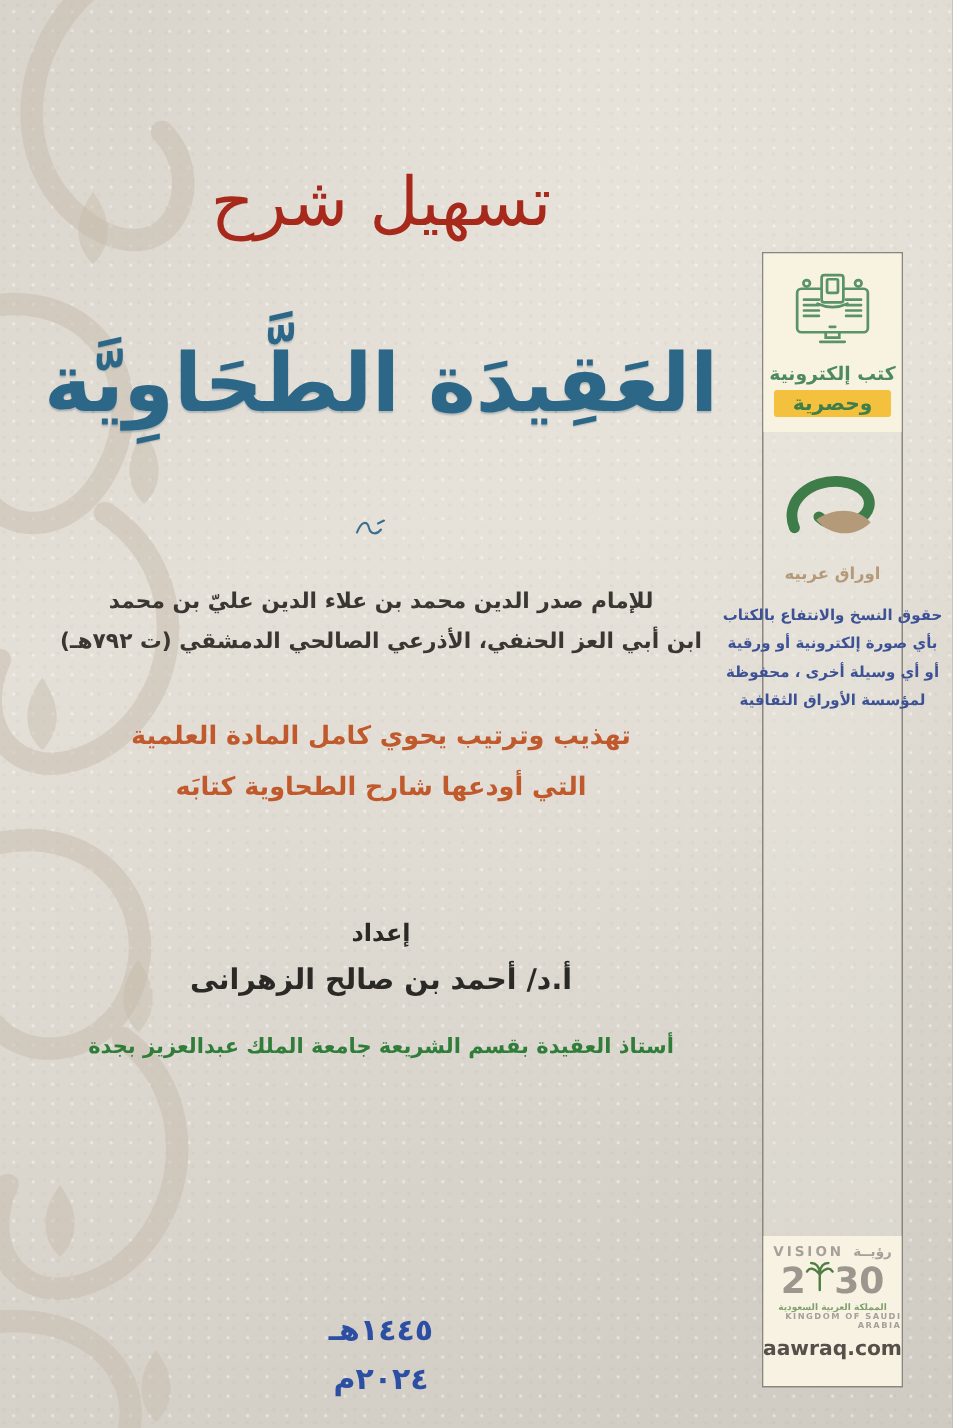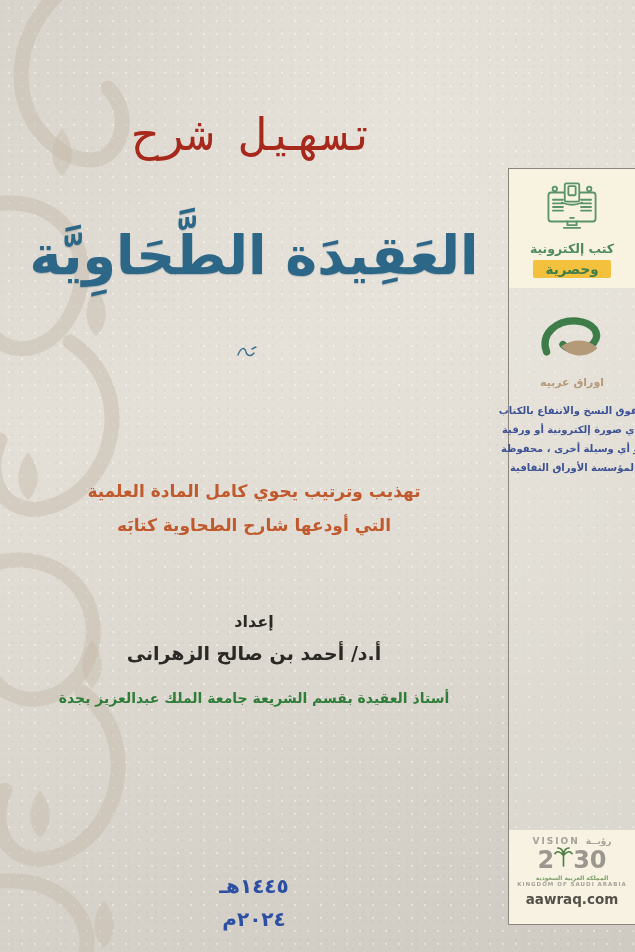--- a/index.html
+++ b/index.html
@@ -11,33 +11,33 @@
       radial-gradient(circle at 30% 40%, rgba(120,110,95,.05) 1px, transparent 1.5px),
       radial-gradient(circle at 70% 60%, rgba(255,255,255,.45) .8px, transparent 1.3px),
       radial-gradient(ellipse at 65% 15%, #e7e3db 0%, rgba(231,227,219,0) 55%),
       linear-gradient(160deg,#d8d4cc 0%,#e4e0d8 38%,#dad6ce 68%,#cfcbc3 100%);
     background-size:9px 9px,13px 13px,100% 100%,100% 100%;
     direction:rtl;
   }
   .ornament{position:absolute;left:0;top:0;pointer-events:none;}
   .abs{position:absolute;left:0;width:508px;text-align:center;}
 
-  .series-title{top:108px;font-size:45px;font-weight:500;color:#a7291b;white-space:nowrap;font-family:Liberation Mono, monospace;}
+  .series-title{top:108px;font-size:45px;font-weight:500;color:#a7291b;white-space:nowrap;}
   .main-title{top:224px;font-size:54px;font-weight:700;color:#2d6788;white-space:nowrap;
               text-shadow:0 1px 1px rgba(40,70,90,.25);letter-spacing:-1px;}
   .sig-mark{position:absolute;top:344px;left:236px;}
   .author{top:388px;font-size:14.5px;font-weight:700;color:#3a3632;line-height:1.85;}
   .subtitle{top:474px;font-size:17px;font-weight:700;color:#c05a2d;line-height:2.0;}
   .prepared-label{top:612px;font-size:16px;font-weight:600;color:#2b2926;}
   .preparer-name{top:642px;font-size:19px;font-weight:700;color:#2b2926;white-space:nowrap;}
   .preparer-title{top:690px;font-size:14px;font-weight:700;color:#2f7d39;white-space:nowrap;}
   .dates{top:870px;font-size:20px;font-weight:600;color:#2c4ea3;line-height:1.65;}
 
   .sidebar{
-    position:absolute;left:508px;top:168px;width:128px;height:757px;
+    position:absolute;left:508px;top:168px;width:94px;height:757px;
     border:1px solid #8a867e;box-sizing:border-box;background:rgba(235,231,223,.35);
     display:flex;flex-direction:column;align-items:center;direction:rtl;
   }
   .badge{width:100%;box-sizing:border-box;background:#f8f3e1;padding:12px 0 10px;
          display:flex;flex-direction:column;align-items:center;}
   .badge-line1{font-size:12.5px;font-weight:700;color:#4e8a5e;margin-top:4px;white-space:nowrap;}
   .badge-line2{font-size:13.5px;font-weight:700;color:#3f7d49;background:#f3c13d;
                padding:1px 12px;margin-top:4px;border-radius:2px;white-space:nowrap;}
   .pub-logo{margin-top:24px;display:flex;flex-direction:column;align-items:center;justify-content:flex-end;}
   .pub-logo-caption{font-size:11px;font-weight:600;color:#b49a78;margin-top:2px;letter-spacing:1px;}
@@ -82,20 +82,24 @@
   <div class="abs series-title">تسهيل شرح</div>
 
   <div class="abs main-title">العَقِيدَة الطَّحَاوِيَّة</div>
 
   <span class="sig-mark">
     <svg width="24" height="14" viewBox="0 0 24 14">
       <path d="M2 10 C5 2 9 2 10 7 C11 11 15 12 18 8 M16 4 l4 -2" stroke="#3c6f8e" fill="none" stroke-width="1.4" stroke-linecap="round"></path>
     </svg>
   </span>
 
+  <div class="abs author">
+    <div>للإمام صدر الدين محمد بن علاء الدين عليّ بن محمد</div>
+    <div>ابن أبي العز الحنفي، الأذرعي الصالحي الدمشقي (ت ٧٩٢هـ)</div>
+  </div>
 
   <div class="abs subtitle">
     <div>تهذيب وترتيب يحوي كامل المادة العلمية</div>
     <div>التي أودعها شارح الطحاوية كتابَه</div>
   </div>
 
   <div class="abs prepared-label">إعداد</div>
   <div class="abs preparer-name">أ.د/ أحمد بن صالح الزهرانى</div>
   <div class="abs preparer-title">أستاذ العقيدة بقسم الشريعة جامعة الملك عبدالعزيز   بجدة</div>
 

